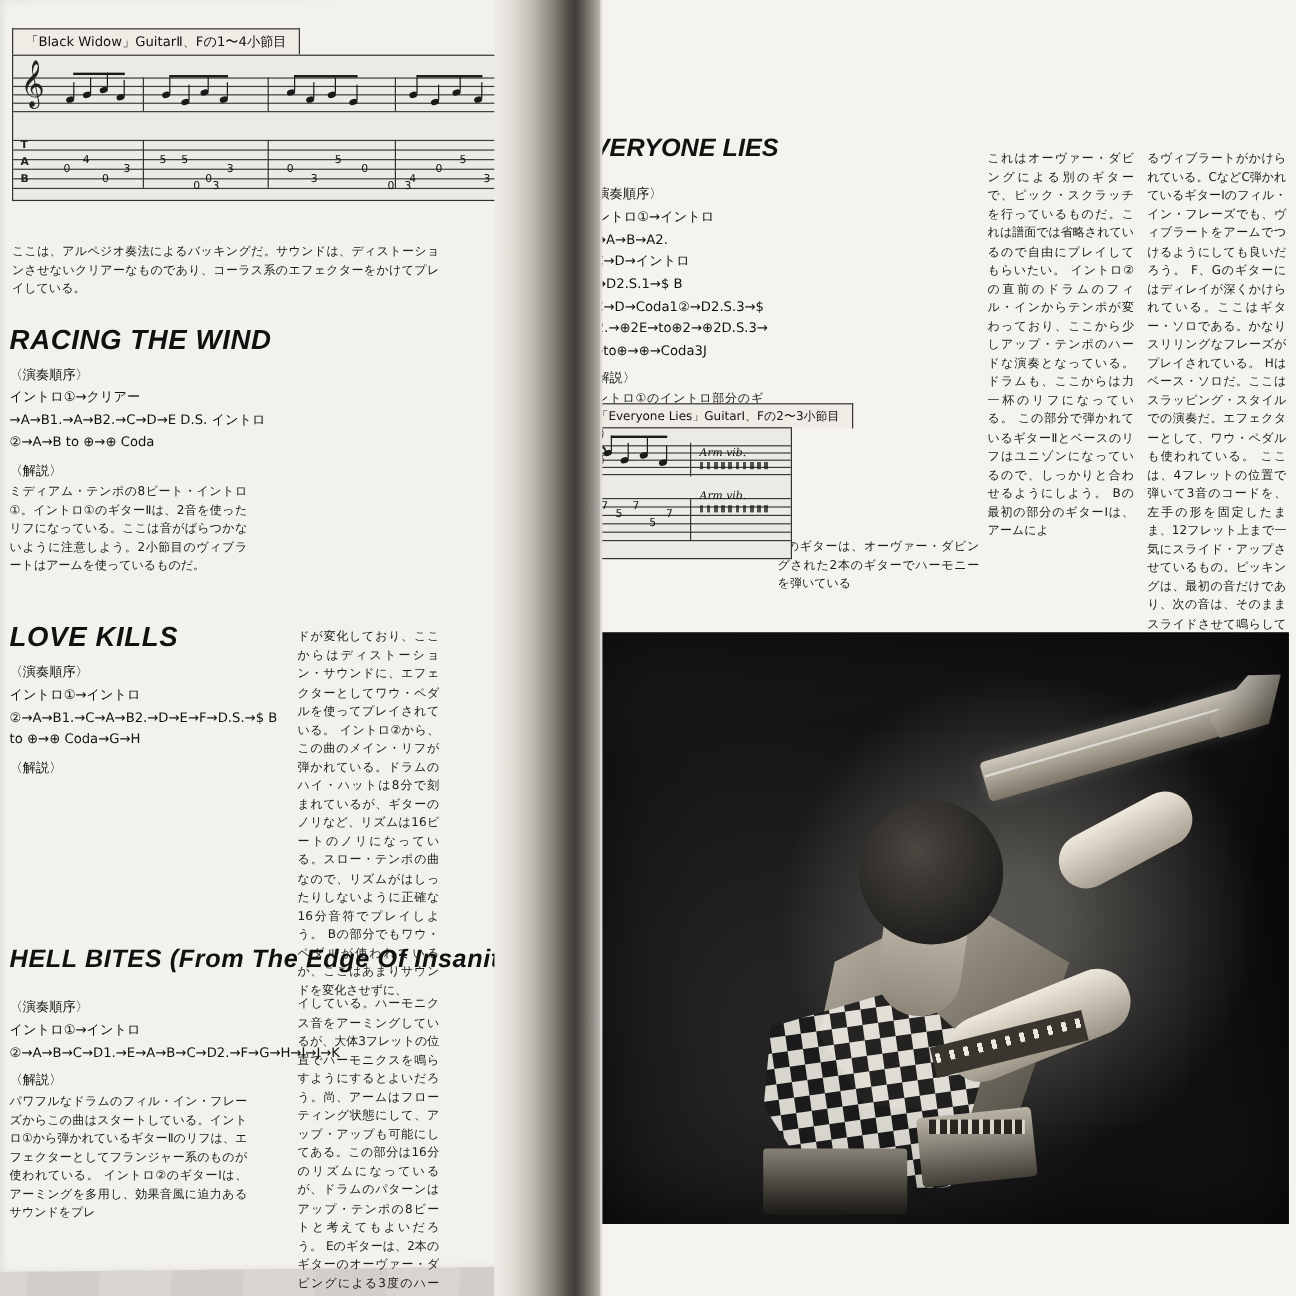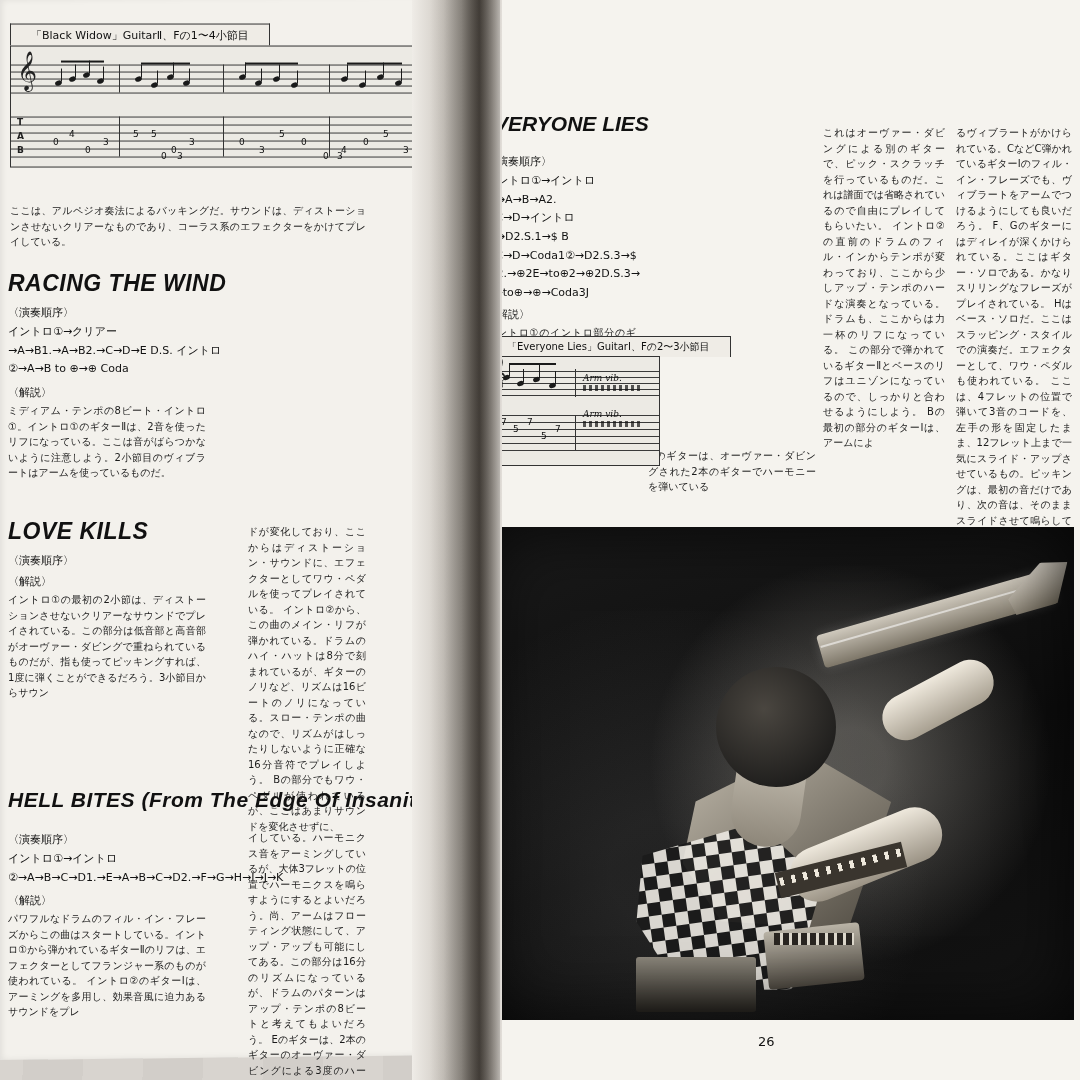--- a/index.html
+++ b/index.html
@@ -62,21 +62,21 @@
     font-size:10px;line-height:1.55;color:#1b1b1b;text-align:justify;
   }
   .flow{
     font-family:"DejaVu Sans", sans-serif;
     font-size:11px;line-height:1.7;color:#111;
   }
 
   
   .score-cap{
     font-family:"DejaVu Sans",sans-serif;font-size:11px;color:#111;
-    border:1px solid #333;border-bottom:none;padding:3px 20px;display:inline-block;
+    border:1px solid #333;border-bottom:none;padding:3px 10px;display:inline-block;
     background:#efece6;
   }
   .score{
     position:relative;border:1px solid #333;background:#eceae4;height:110px;
   }
   .staff-line{position:absolute;left:0;right:0;height:1px;background:#3a3a3a;}
   .tabline{position:absolute;left:0;right:0;height:1px;background:#3a3a3a;}
   .clef{position:absolute;left:8px;top:6px;font-size:34px;line-height:1;color:#222;font-family:"DejaVu Serif",serif;}
   .tabtxt{position:absolute;left:6px;font-size:9px;font-weight:bold;color:#222;font-family:"DejaVu Sans",sans-serif;}
   .note{position:absolute;width:7px;height:5px;background:#1a1a1a;border-radius:50%;transform:rotate(-20deg);}
@@ -200,21 +200,21 @@
 
       <div style="position:absolute;left:290px;top:330px;width:130px;height:26px;background:#3a352e;transform:rotate(-14deg);"></div>
       <div style="position:absolute;left:292px;top:336px;width:126px;height:8px;background:repeating-linear-gradient(90deg,#efe9dd 0 4px,transparent 4px 12px);transform:rotate(-14deg);"></div>
 
       <div style="position:absolute;left:280px;top:400px;width:96px;height:58px;background:linear-gradient(180deg,#b9b3a6,#4b463e);border-radius:4px;transform:rotate(-6deg);"></div>
       <div style="position:absolute;left:288px;top:406px;width:80px;height:12px;background:repeating-linear-gradient(90deg,#2a2622 0 6px,#ddd8cc 6px 9px);"></div>
       <div style="position:absolute;left:150px;top:430px;width:120px;height:55px;background:linear-gradient(180deg,#8a857a,#2a2722);border-radius:3px;"></div>
       <div style="position:absolute;inset:0;box-shadow:inset 0 0 70px rgba(0,0,0,.75);"></div>
     </div>
 
-    <div class="pnum" style="left:280px;top:1034px;">26</div>
+    <div class="pnum" style="left:280px;top:988px;">26</div>
   </div>
 
   <div class="left-page">
    <div class="left-inner">
 
     <div class="score-cap" style="position:absolute;left:10px;top:26px;">「Black Widow」GuitarⅡ、Fの1〜4小節目</div>
 
     <div class="score" style="position:absolute;left:10px;top:48px;width:420px;height:120px;">
       <div class="staff-line" style="top:18px;"></div>
       <div class="staff-line" style="top:25px;"></div>
@@ -311,22 +311,22 @@
       <div class="sec-title">RACING THE WIND</div>
       <div class="sub-lbl jp">〈演奏順序〉</div>
       <div class="flow">イントロ①→クリアー→A→B1.→A→B2.→C→D→E D.S. イントロ②→A→B to ⊕→⊕ Coda</div>
       <div class="sub-lbl jp" style="margin-top:6px;">〈解説〉</div>
       <div class="body-jp" style="width:198px;">ミディアム・テンポの8ビート・イントロ①。イントロ①のギターⅡは、2音を使ったリフになっている。ここは音がばらつかないように注意しよう。2小節目のヴィブラートはアームを使っているものだ。</div>
     </div>
 
     <div style="position:absolute;left:8px;top:520px;width:230px;">
       <div class="sec-title">LOVE KILLS</div>
       <div class="sub-lbl jp">〈演奏順序〉</div>
+      <div class="flow">イントロ①→イントロ②→A→B1.→C→A→B2.→D→E→F→D.S.→$ B to ⊕→⊕ Coda→G→H</div>
       <div class="sub-lbl jp" style="margin-top:6px;">〈解説〉</div>
-      <div class="body-jp" style="width:198px;">イントロ①の最初の2小節は、ディストーションさせないクリアーなサウンドでプレイされている。この部分は低音部と高音部がオーヴァー・ダビングで重ねられているものだが、指も使ってピッキングすれば、1度に弾くことができるだろう。3小節目からサウン</div>
     </div>
     <div class="body-jp" style="position:absolute;left:248px;top:526px;width:118px;">ドが変化しており、ここからはディストーション・サウンドに、エフェクターとしてワウ・ペダルを使ってプレイされている。 イントロ②から、この曲のメイン・リフが弾かれている。ドラムのハイ・ハットは8分で刻まれているが、ギターのノリなど、リズムは16ビートのノリになっている。スロー・テンポの曲なので、リズムがはしったりしないように正確な16分音符でプレイしよう。 Bの部分でもワウ・ペダルが使われているが、ここはあまりサウンドを変化させずに、</div>
 
     <div style="position:absolute;left:8px;top:790px;width:445px;">
       <div class="sec-title" style="font-size:21px;">HELL BITES (From The Edge Of Insanity)</div>
     </div>
     <div style="position:absolute;left:8px;top:830px;width:220px;">
       <div class="sub-lbl jp">〈演奏順序〉</div>
       <div class="flow">イントロ①→イントロ②→A→B→C→D1.→E→A→B→C→D2.→F→G→H→I→J→K</div>
       <div class="sub-lbl jp" style="margin-top:6px;">〈解説〉</div>

